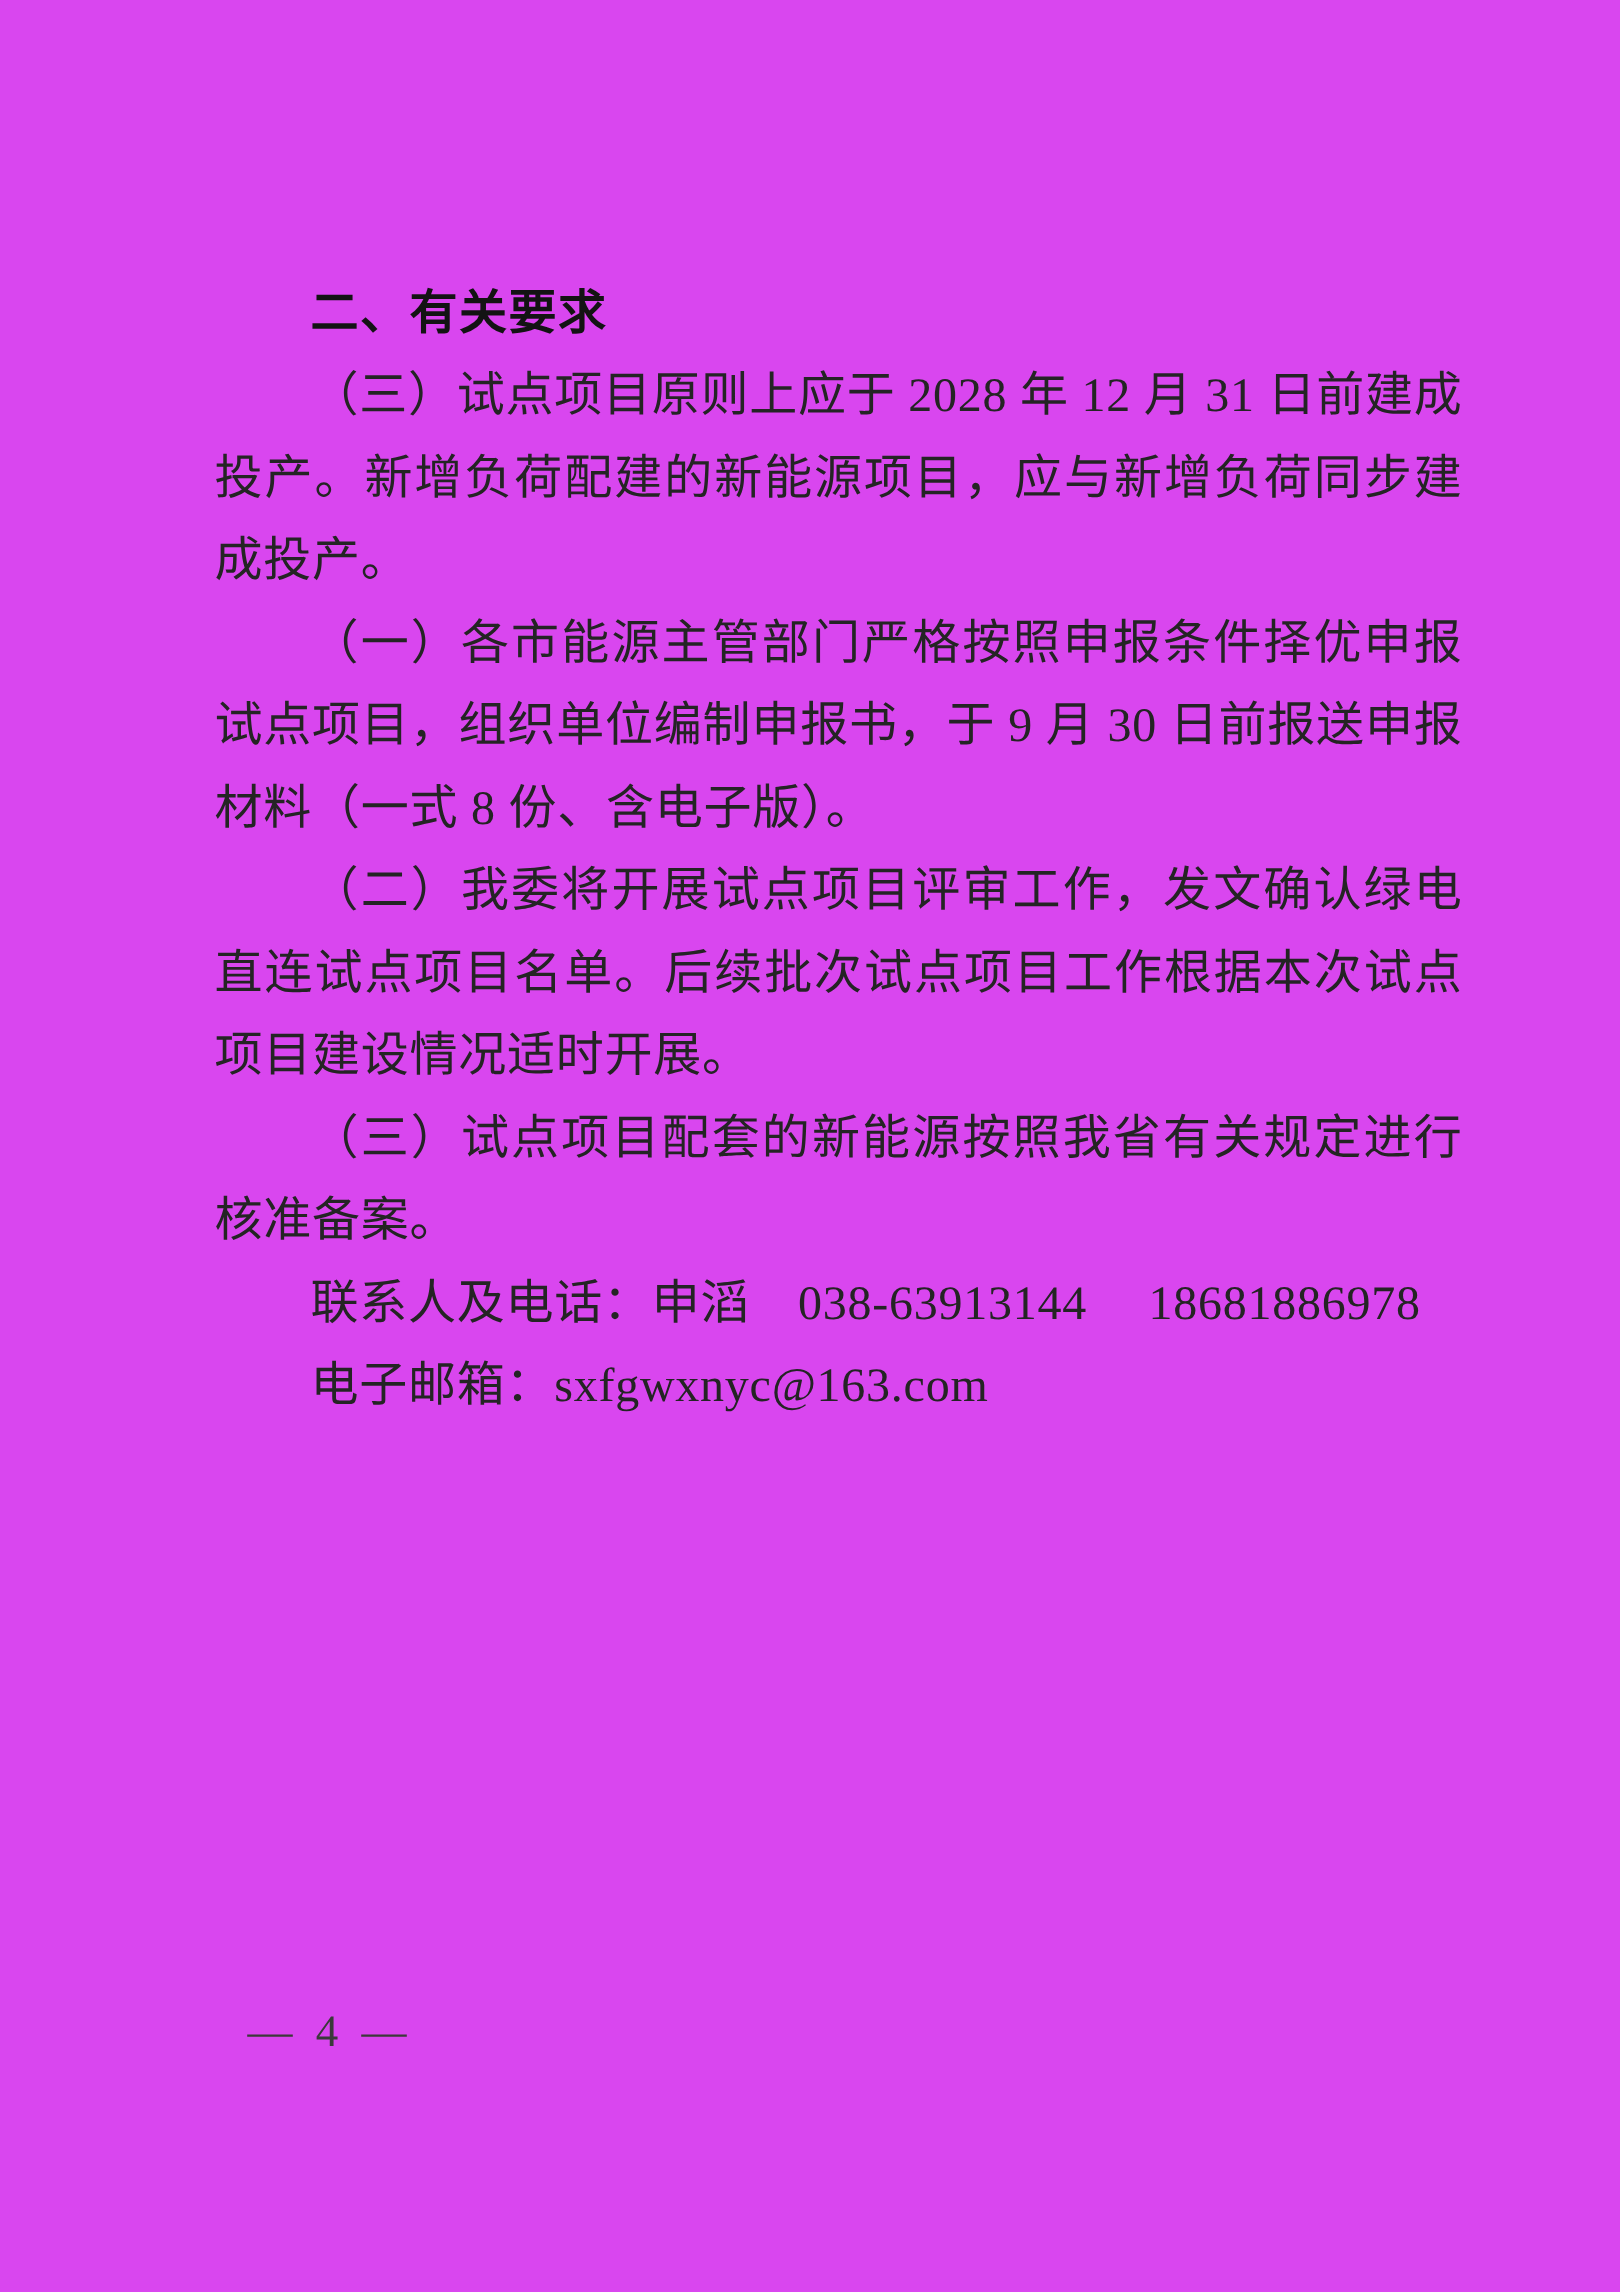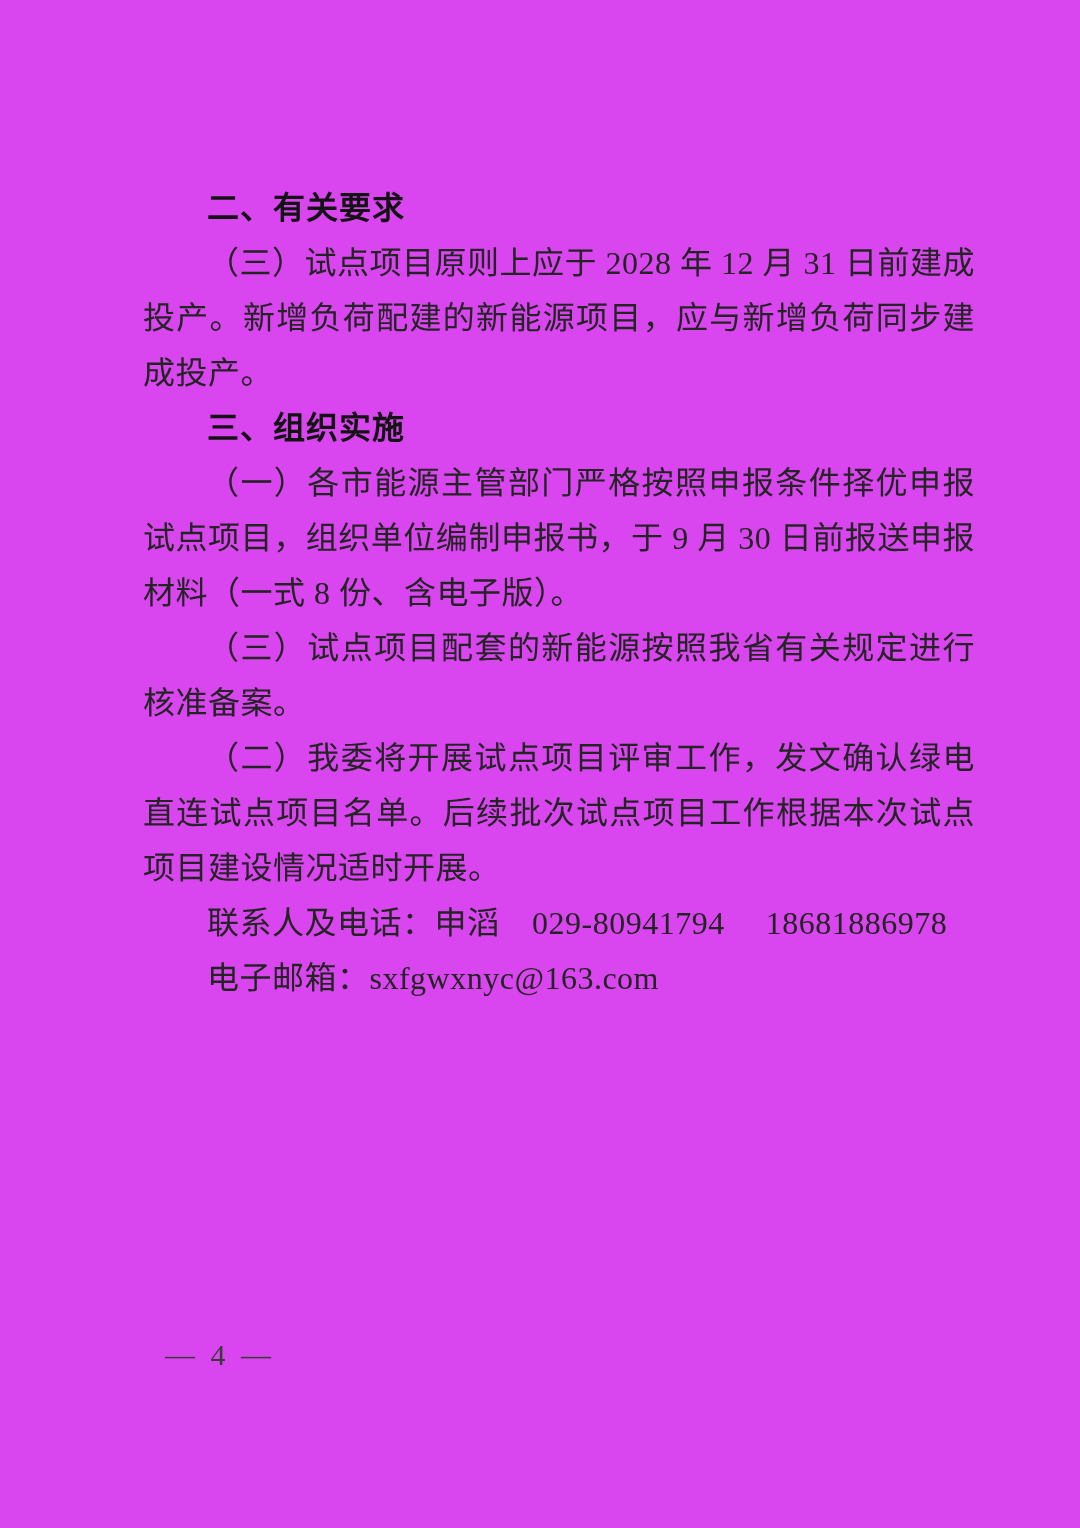--- a/index.html
+++ b/index.html
@@ -48,21 +48,20 @@
     color: #3a3a3a;
   }
 </style>
 </head>
 <body>
 
 <div class="page">
   <div class="content">
     <p class="block heading">二、有关要求</p>
     <p class="block para">（三）试点项目原则上应于 2028 年 12 月 31 日前建成投产。新增负荷配建的新能源项目，应与新增负荷同步建成投产。</p>
-    <p class="block heading">三、组织实施</p>
     <p class="block para">（一）各市能源主管部门严格按照申报条件择优申报试点项目，组织单位编制申报书，于 9 月 30 日前报送申报材料（一式 8 份、含电子版）。</p>
+    <p class="block para">（二）我委将开展试点项目评审工作，发文确认绿电直连试点项目名单。后续批次试点项目工作根据本次试点项目建设情况适时开展。</p>
     <p class="block para">（三）试点项目配套的新能源按照我省有关规定进行核准备案。</p>
-    <p class="block para">（二）我委将开展试点项目评审工作，发文确认绿电直连试点项目名单。后续批次试点项目工作根据本次试点项目建设情况适时开展。</p>
-    <p class="block para">联系人及电话：申滔　029-80941794　 18681886978</p>
+    <p class="block para">联系人及电话：申滔　038-63913144　 18681886978</p>
     <p class="block para">电子邮箱：sxfgwxnyc@163.com</p>
   </div>
   <div class="footer">— 4 —</div>
 </div>
 
 </body></html>

